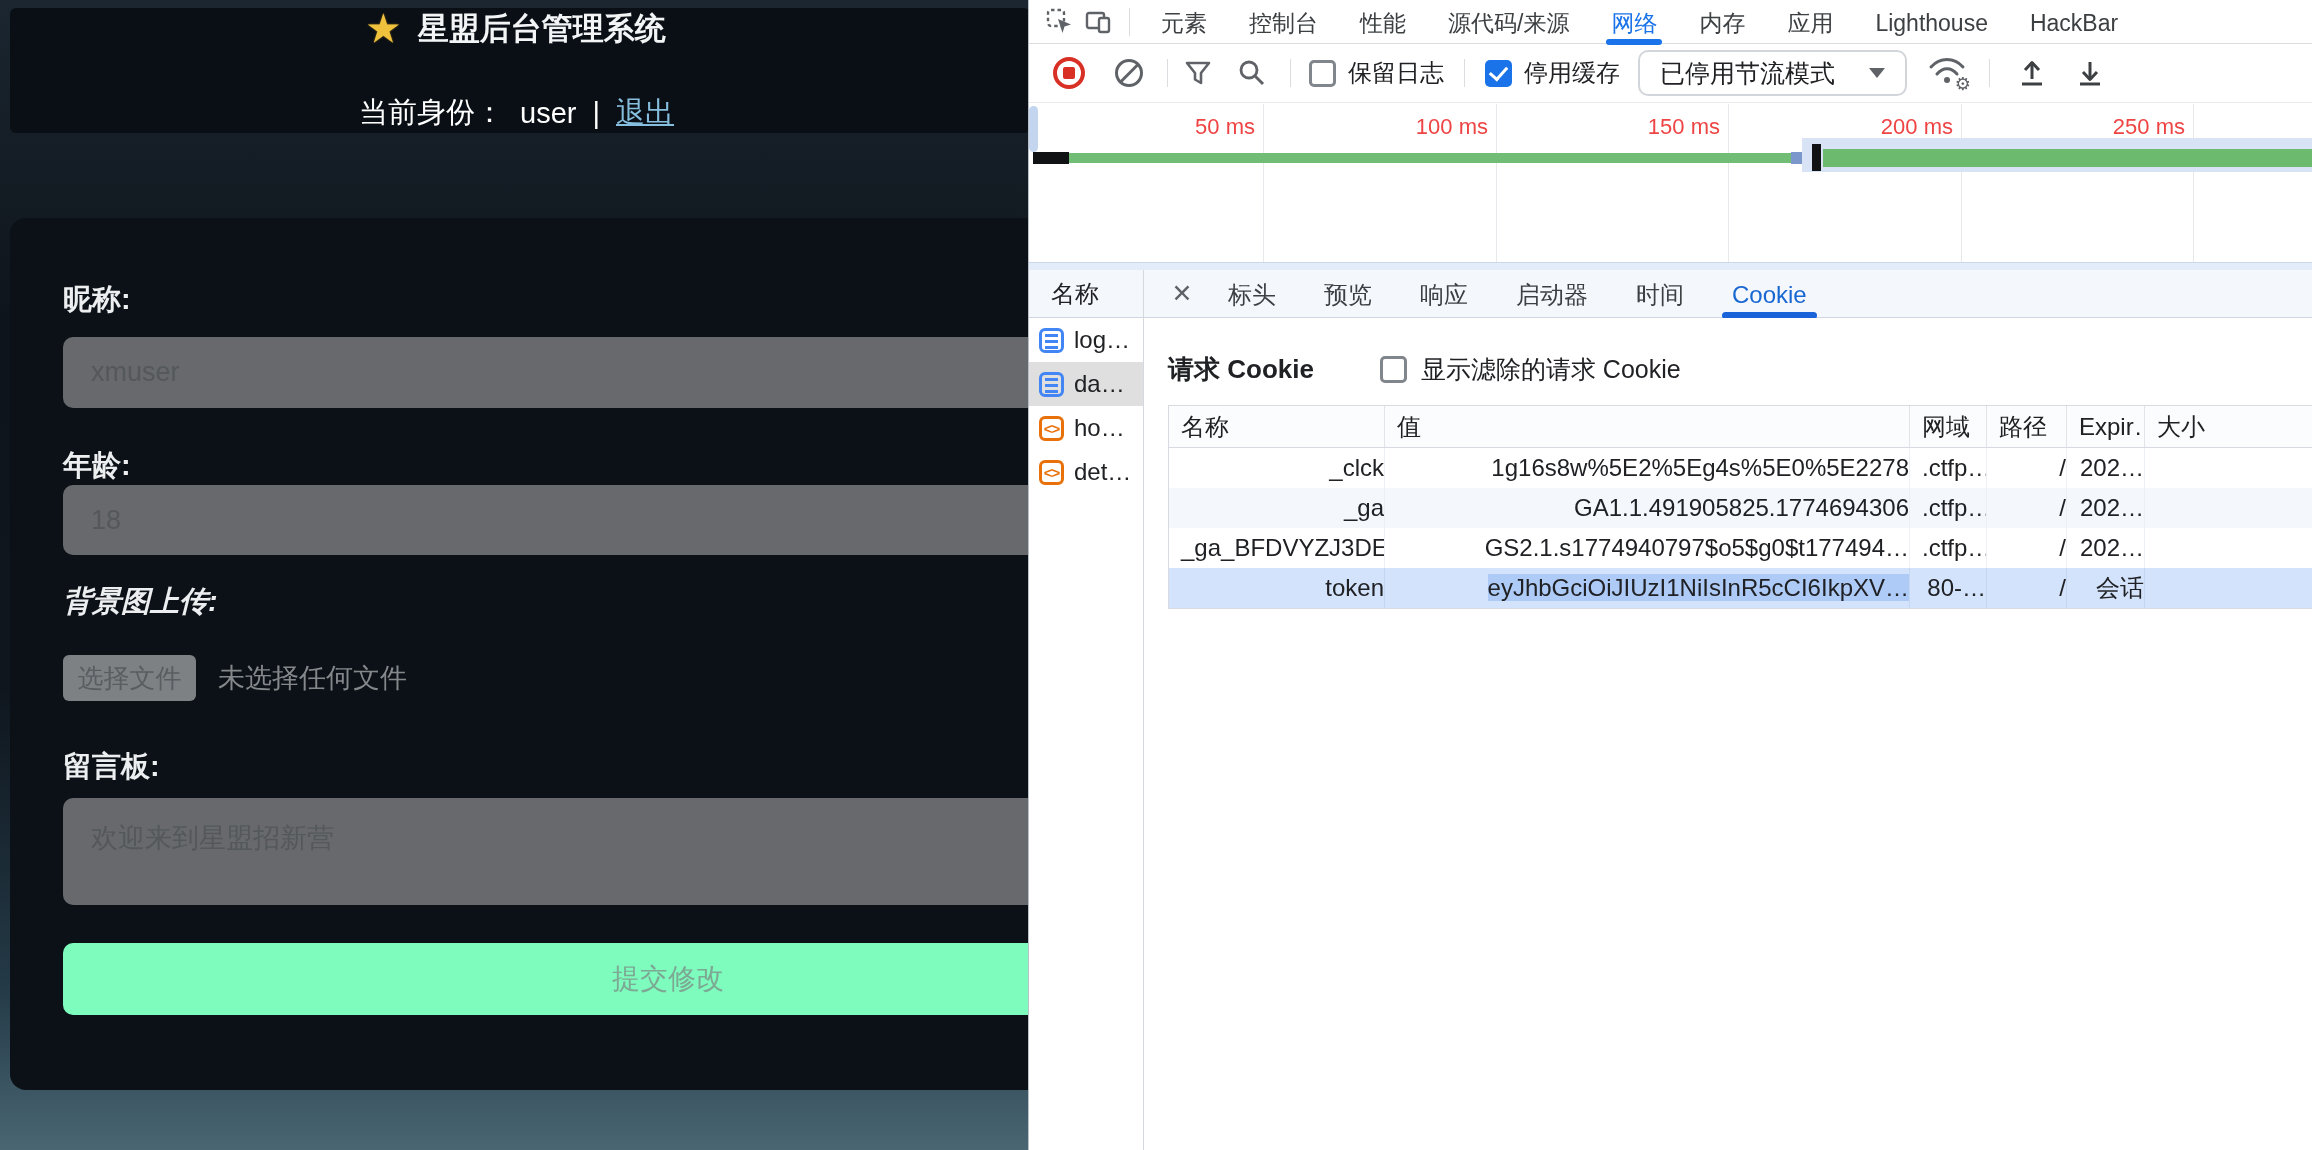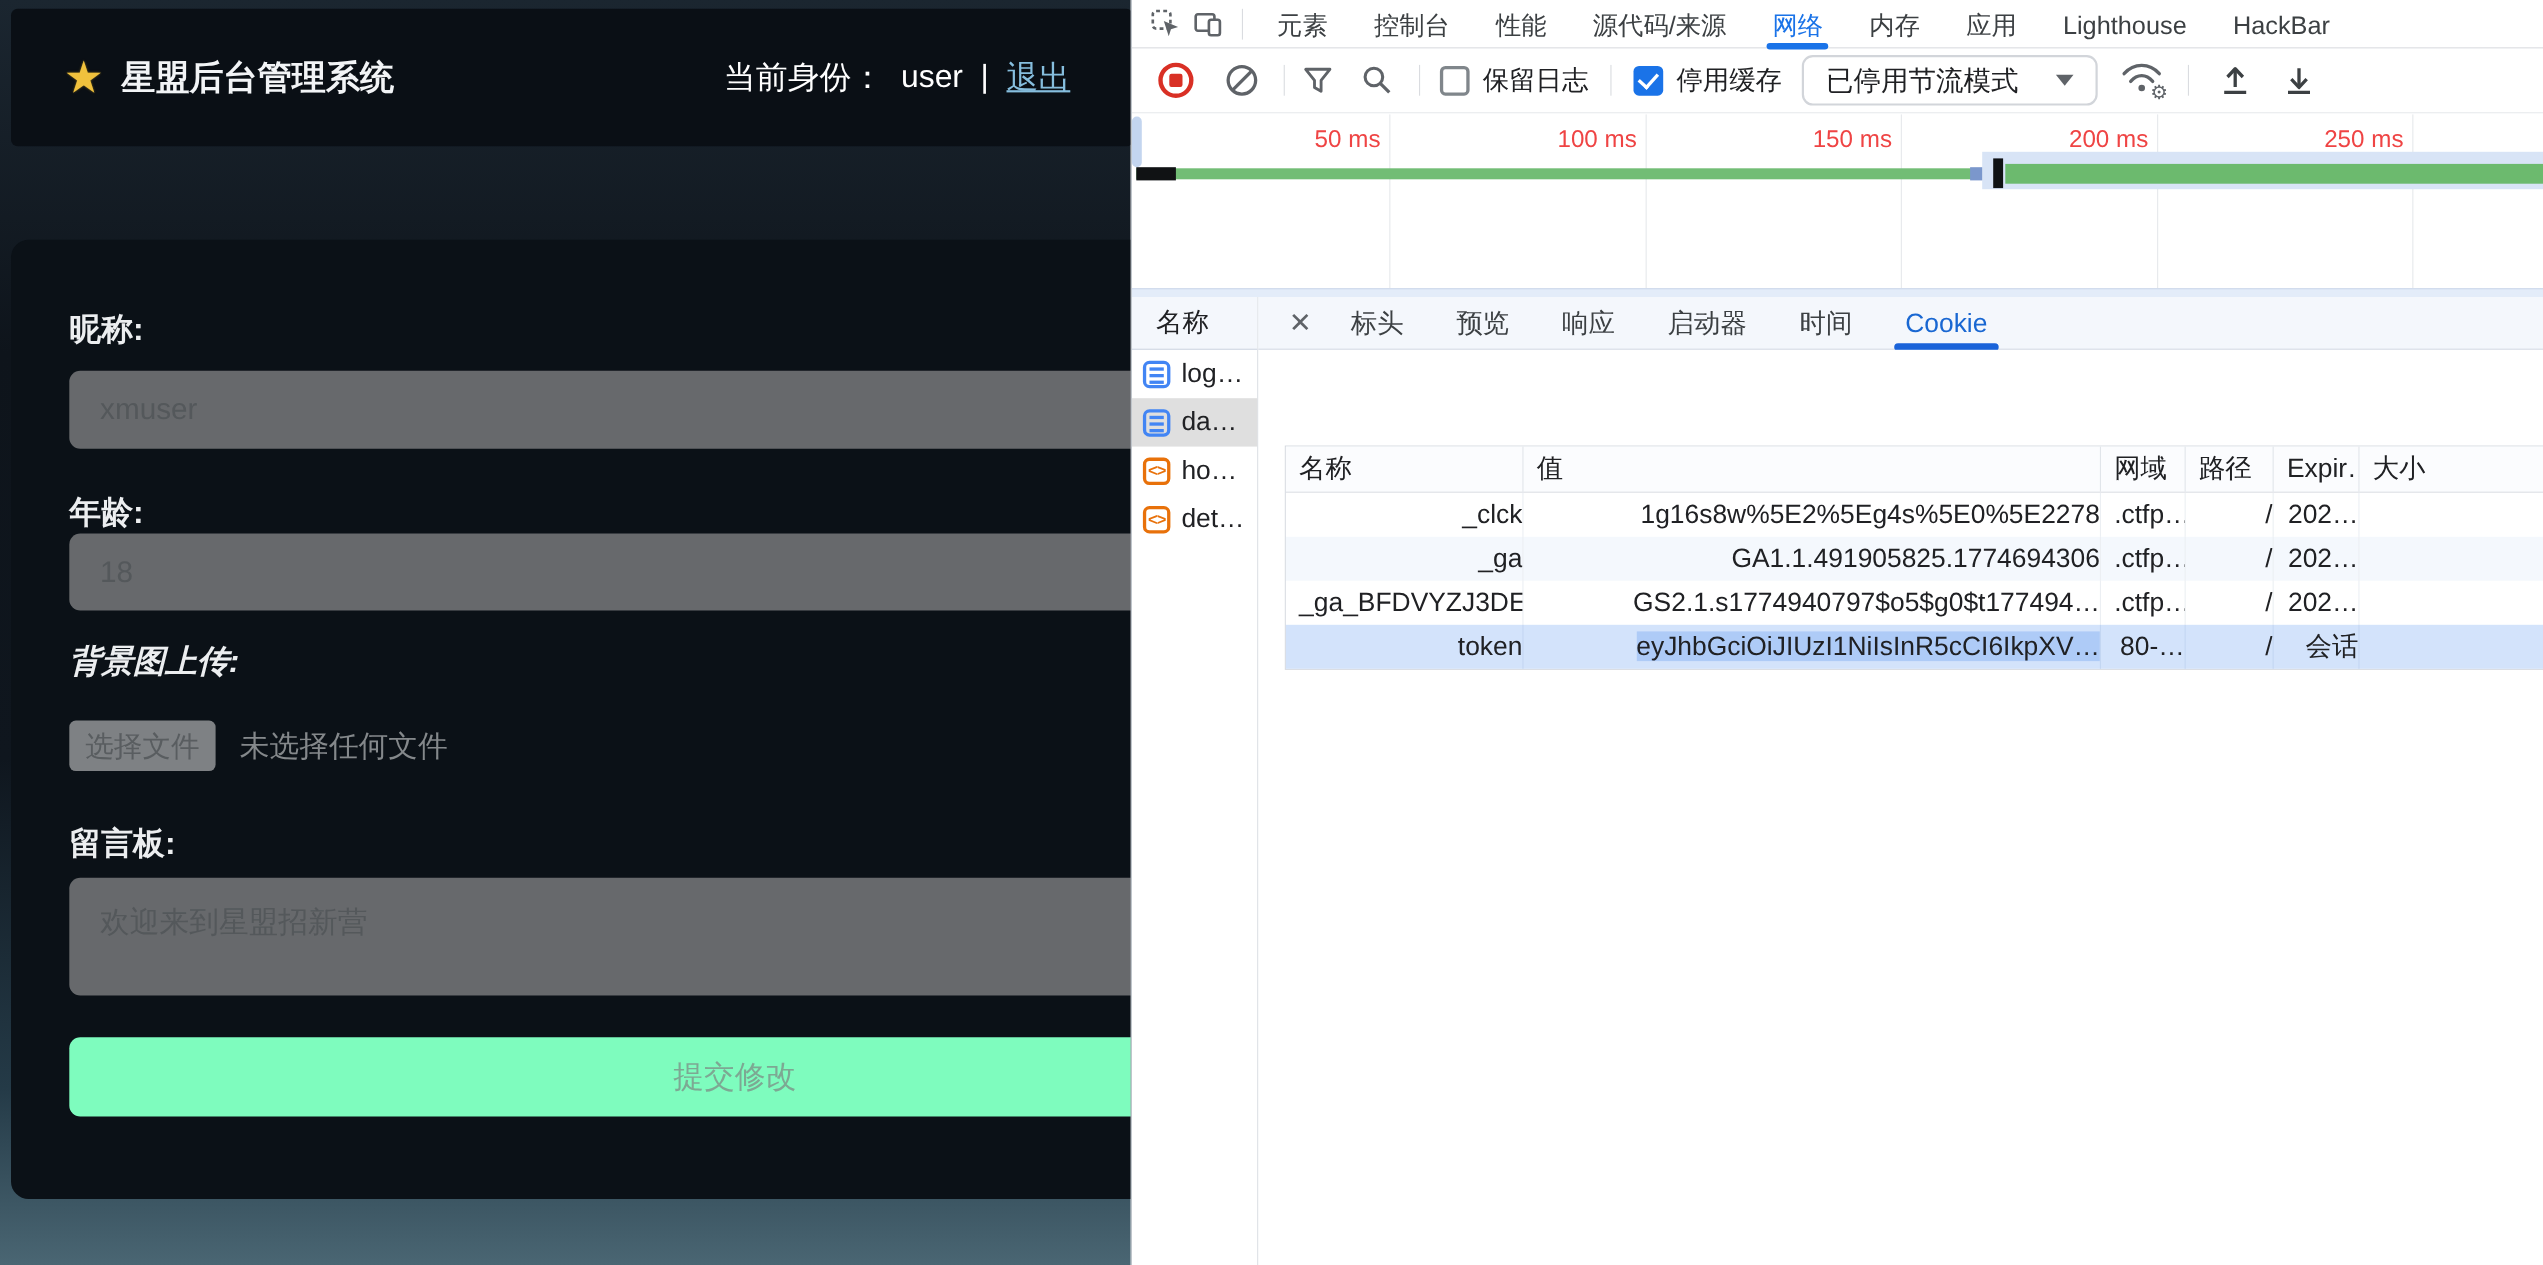--- a/index.html
+++ b/index.html
@@ -6,21 +6,21 @@
   html,body { background:#ffffff; }
   body { font-family:"Liberation Sans", sans-serif; color:#202124; }
   #root { position:relative; width:2312px; height:1150px; overflow:hidden; background:#fff; }
 
   
   .left-pane { position:absolute; left:0; top:0; width:1028px; height:1150px; overflow:hidden;
     background:linear-gradient(180deg,#1b2630 0%,#0e141b 28%,#0f161e 60%,#243a47 86%,#4a6673 100%); }
 
   .app-header { position:absolute; left:10px; top:8px; width:1020px; height:125px;
     background:#0a0f15; border-radius:6px; display:flex; align-items:center;
-    justify-content:space-between; padding:0 57px 0 50px; }
+    justify-content:space-between; padding:0 57px 0 50px;flex-direction:column; }
   .app-title { display:flex; align-items:center; gap:18px; color:#f2f4f6; font-size:31px; font-weight:bold; }
   .star-icon::before { content:"★"; color:#f0c13d; font-size:36px; text-shadow:0 0 2px #8a6d1d; }
   .identity { display:flex; align-items:center; gap:16px; color:#ffffff; font-size:29px;justify-content:flex-end; }
   .logout-link { color:#86bede; text-decoration:underline; cursor:pointer; }
 
   .card { position:absolute; left:10px; top:218px; width:1270px; height:872px;
     background:#0b1117; border-radius:16px; }
   .f-label { position:absolute; left:53px; color:#eceef0; font-size:29px; font-weight:bold; }
   .lbl-1 { top:62px; } .lbl-2 { top:204px;margin-top:24px; } .lbl-3 { top:364px;font-style:italic; } .lbl-4 { top:529px; }
   .f-input { position:absolute; left:53px; width:1210px; background:#67696c; border:none;
@@ -304,20 +304,25 @@
           <span class="close-btn"></span>
           <span class="d-tab">标头</span>
           <span class="d-tab">预览</span>
           <span class="d-tab">响应</span>
           <span class="d-tab">启动器</span>
           <span class="d-tab">时间</span>
           <span class="d-tab active">Cookie</span>
         </div>
 
         <div class="detail-body">
+          <div class="req-cookie-row">
+            <span class="section-title">请求 Cookie</span>
+            <span class="chk filter-chk"></span>
+            <span class="filter-label">显示滤除的请求 Cookie</span>
+          </div>
 
           <div class="cookie-table">
             <div class="ct-header">
               <div class="c-name">名称</div>
               <div class="c-val">值</div>
               <div class="c-dom">网域</div>
               <div class="c-path">路径</div>
               <div class="c-exp">Expir…</div>
               <div class="c-size">大小</div>
             </div>

